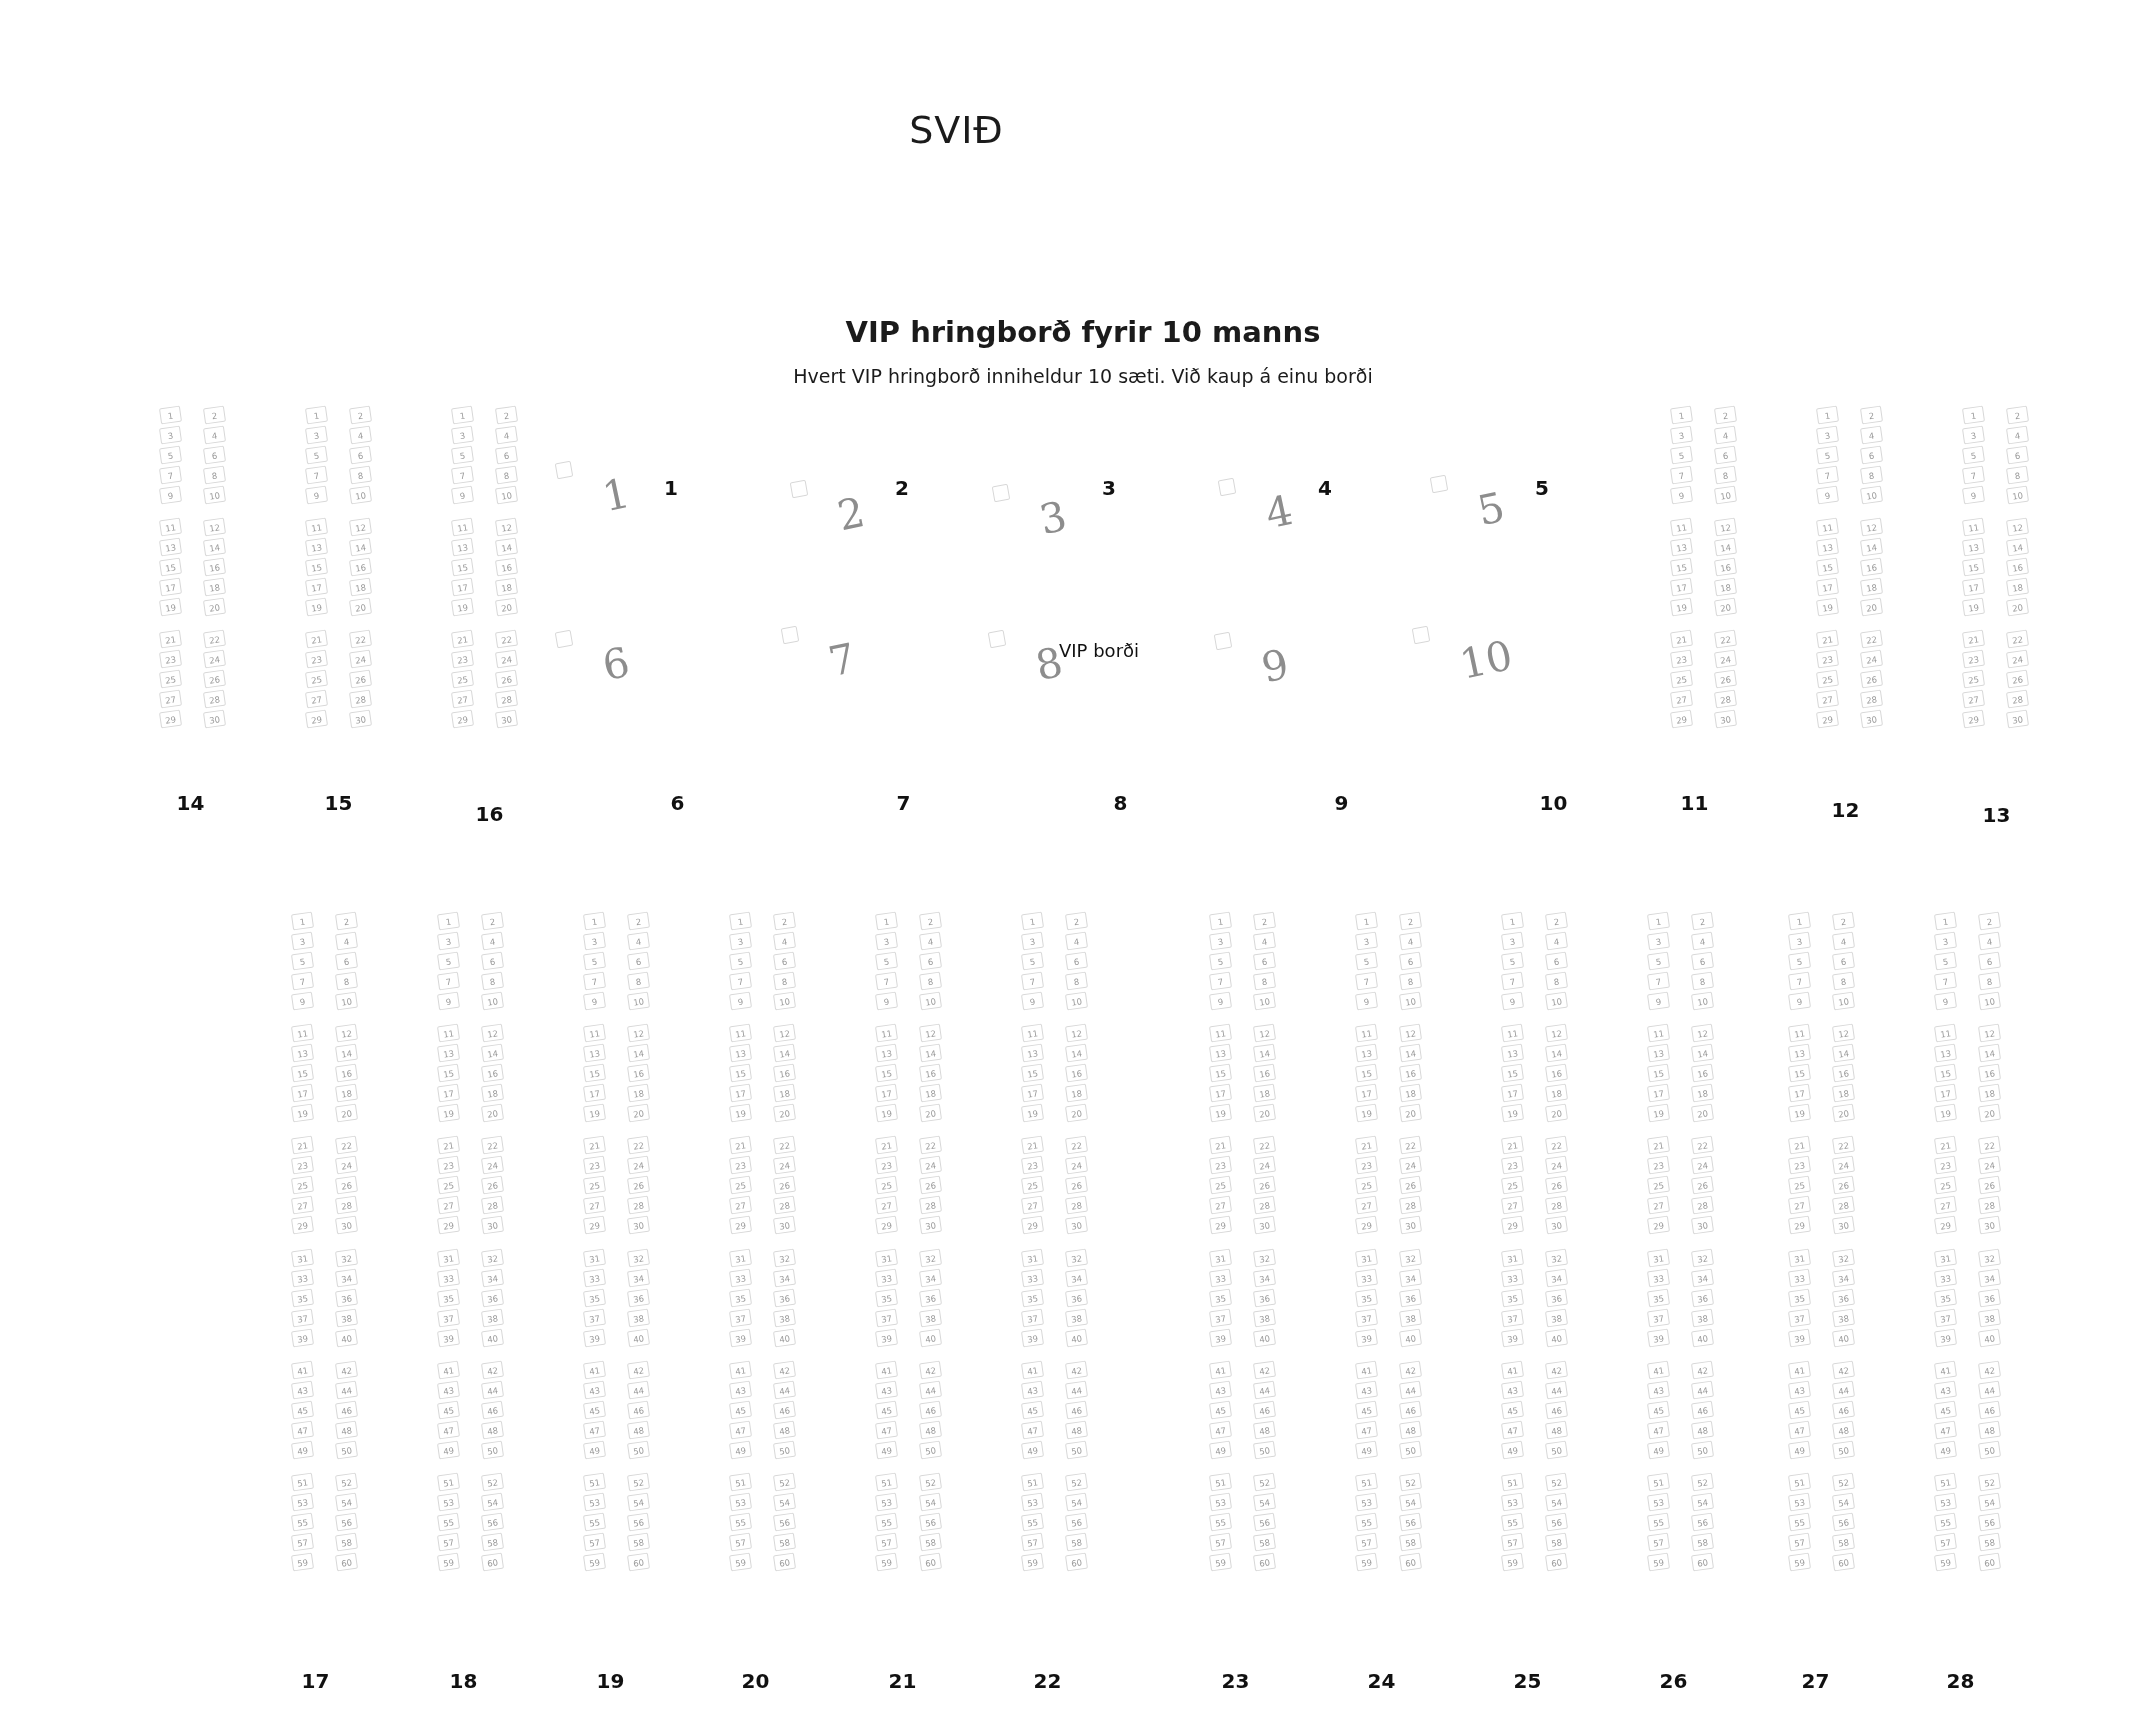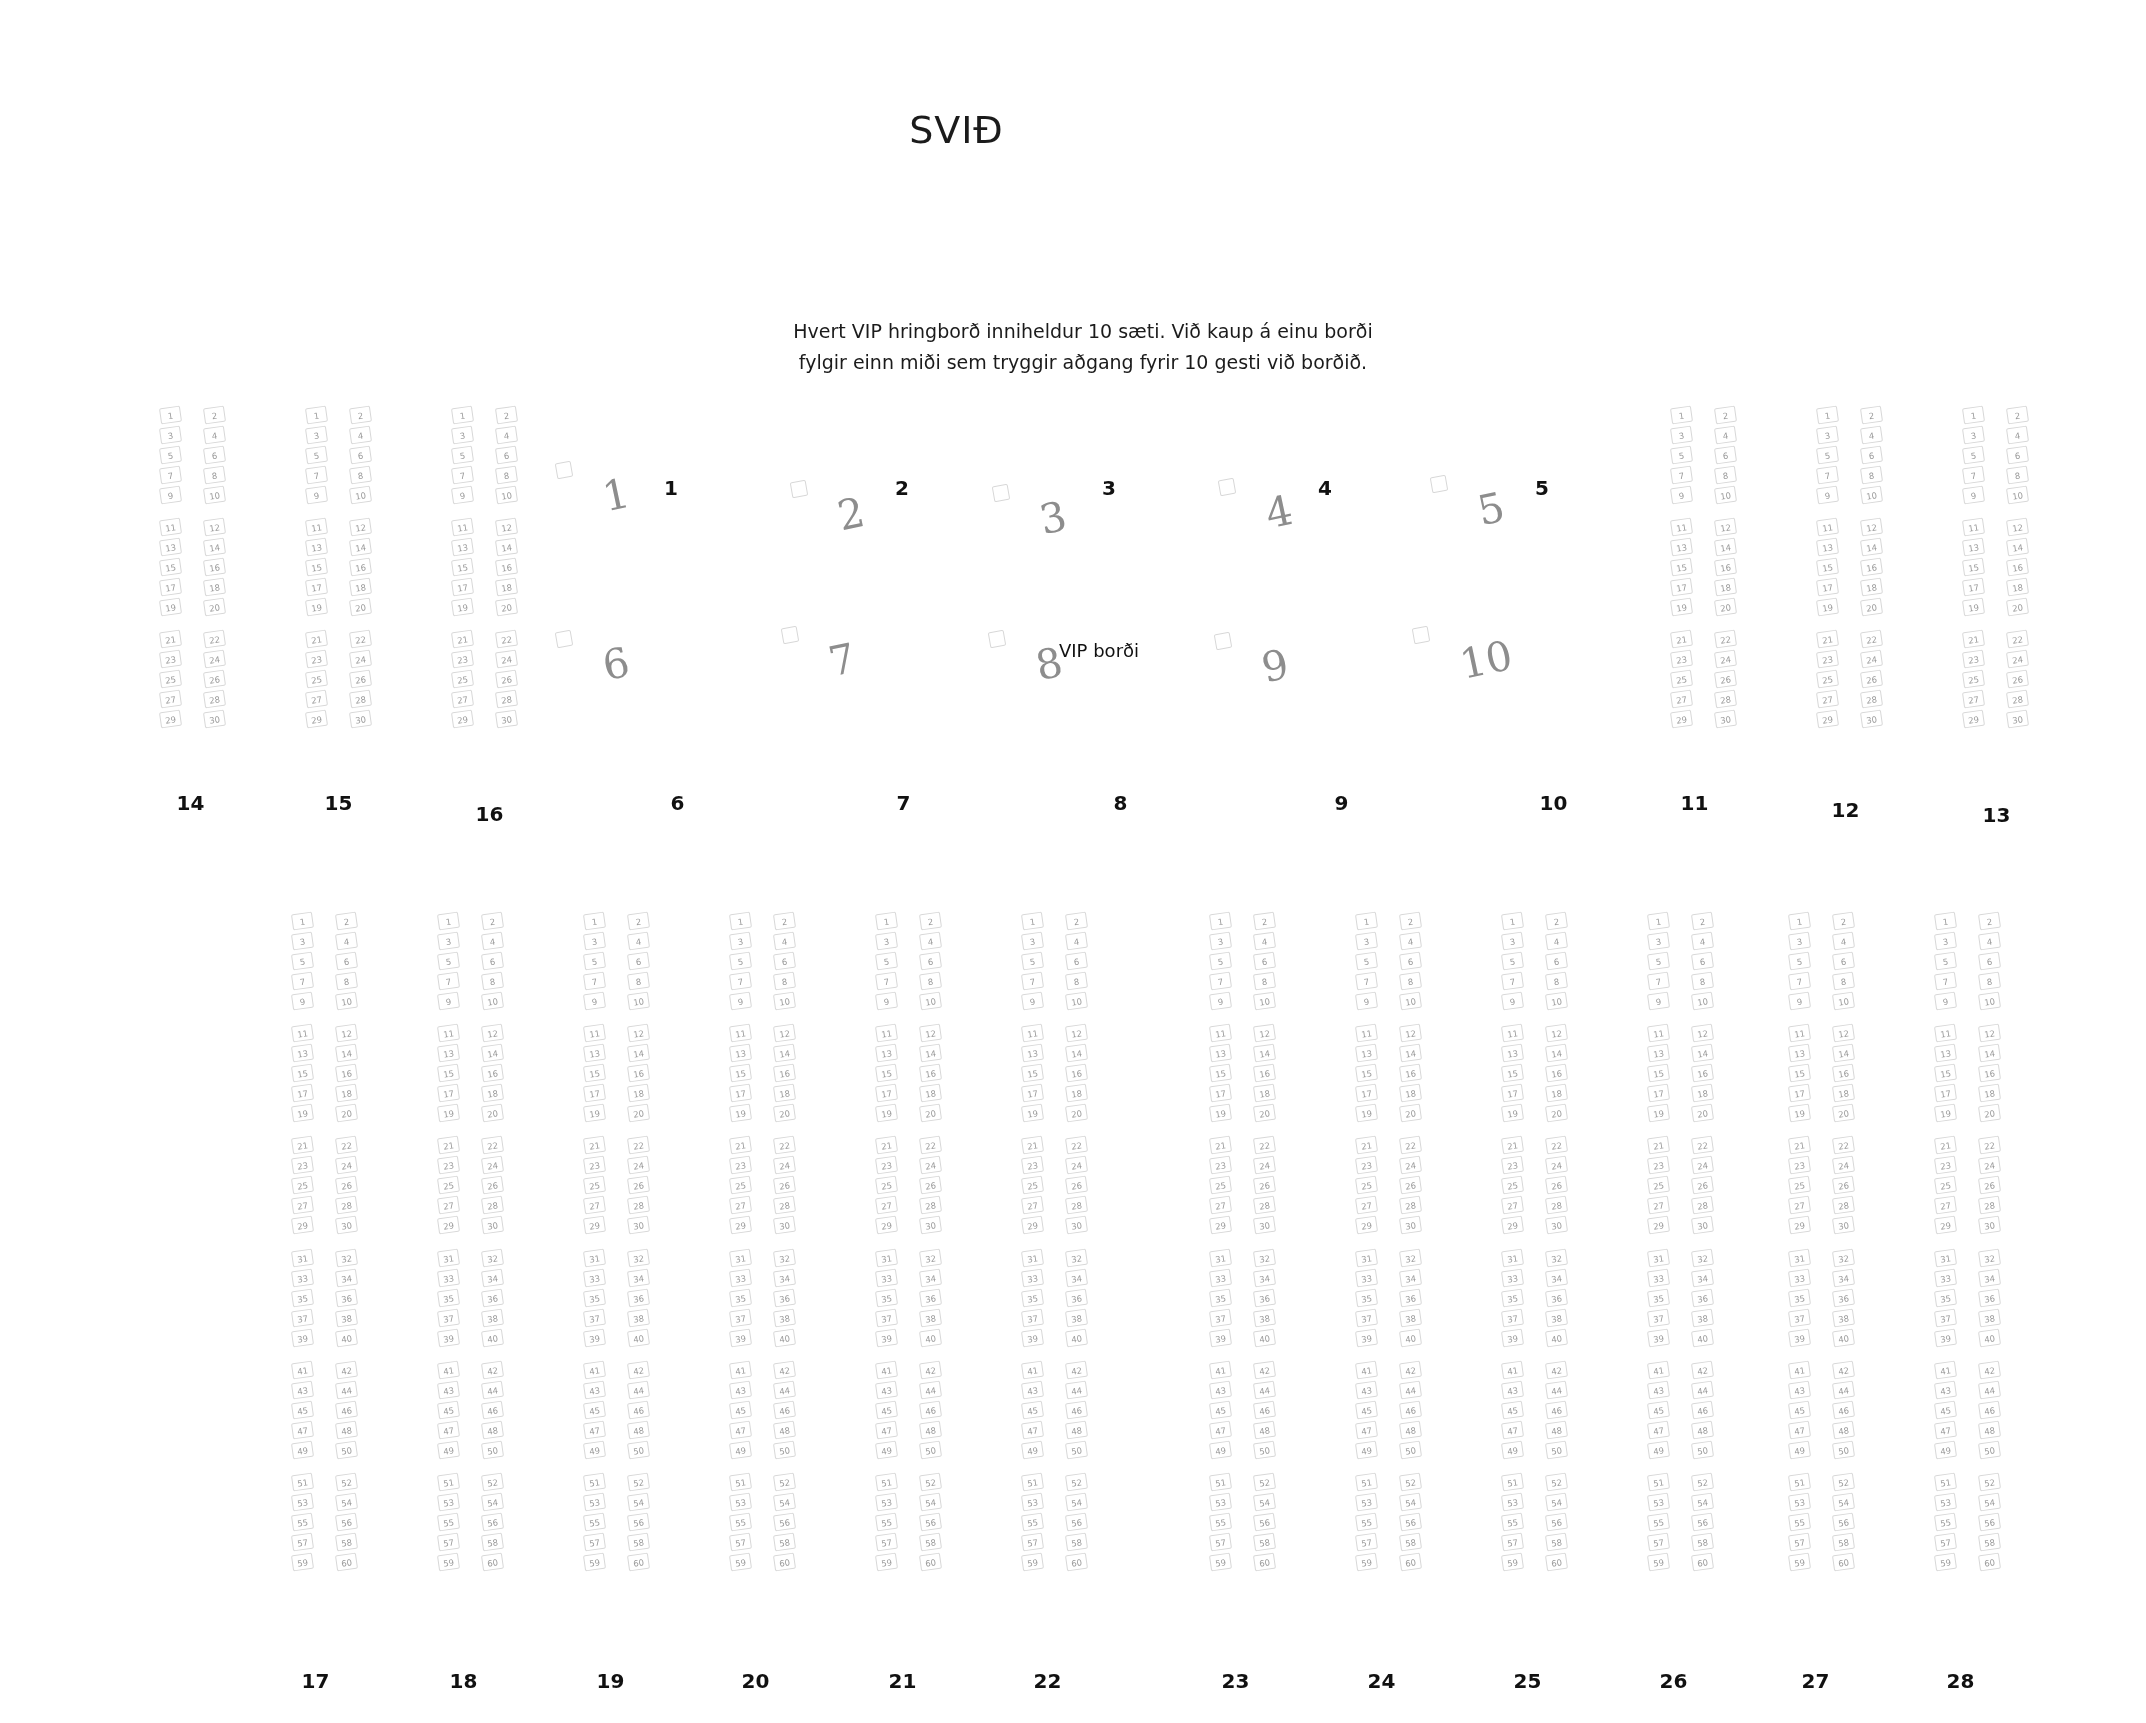--- a/index.html
+++ b/index.html
@@ -119,22 +119,22 @@
     font-weight: bold;
     color: #111;
   }
 </style>
 </head>
 <body>
 
 <div class="stage-title">SVIÐ</div>
 
 <div class="vip-info">
+  <h2>VIP hringborð fyrir 10 manns</h2>
   <p>Hvert VIP hringborð inniheldur 10 sæti. Við kaup á einu borði</p>
-  <p>fylgir einn miði sem tryggir aðgang fyrir 10 gesti við borðið.</p>
 </div>
 
 <div id="vip-area">
     <div class="vip-table" style="left: 603px; top: 471px;"><span class="vip-number">1</span><span class="vip-chair" style="left: -47px; top: -9.4px;"></span></div>
     <div class="vip-tablenum" style="left: 664px; top: 476px;">1</div>
     <div class="vip-table" style="left: 838px; top: 490px;"><span class="vip-number">2</span><span class="vip-chair" style="left: -47px; top: -9.4px;"></span></div>
     <div class="vip-tablenum" style="left: 895px; top: 476px;">2</div>
     <div class="vip-table" style="left: 1040px; top: 494px;"><span class="vip-number">3</span><span class="vip-chair" style="left: -47px; top: -9.4px;"></span></div>
     <div class="vip-tablenum" style="left: 1102px; top: 476px;">3</div>
     <div class="vip-table" style="left: 1266px; top: 488px;"><span class="vip-number">4</span><span class="vip-chair" style="left: -47px; top: -9.4px;"></span></div>

